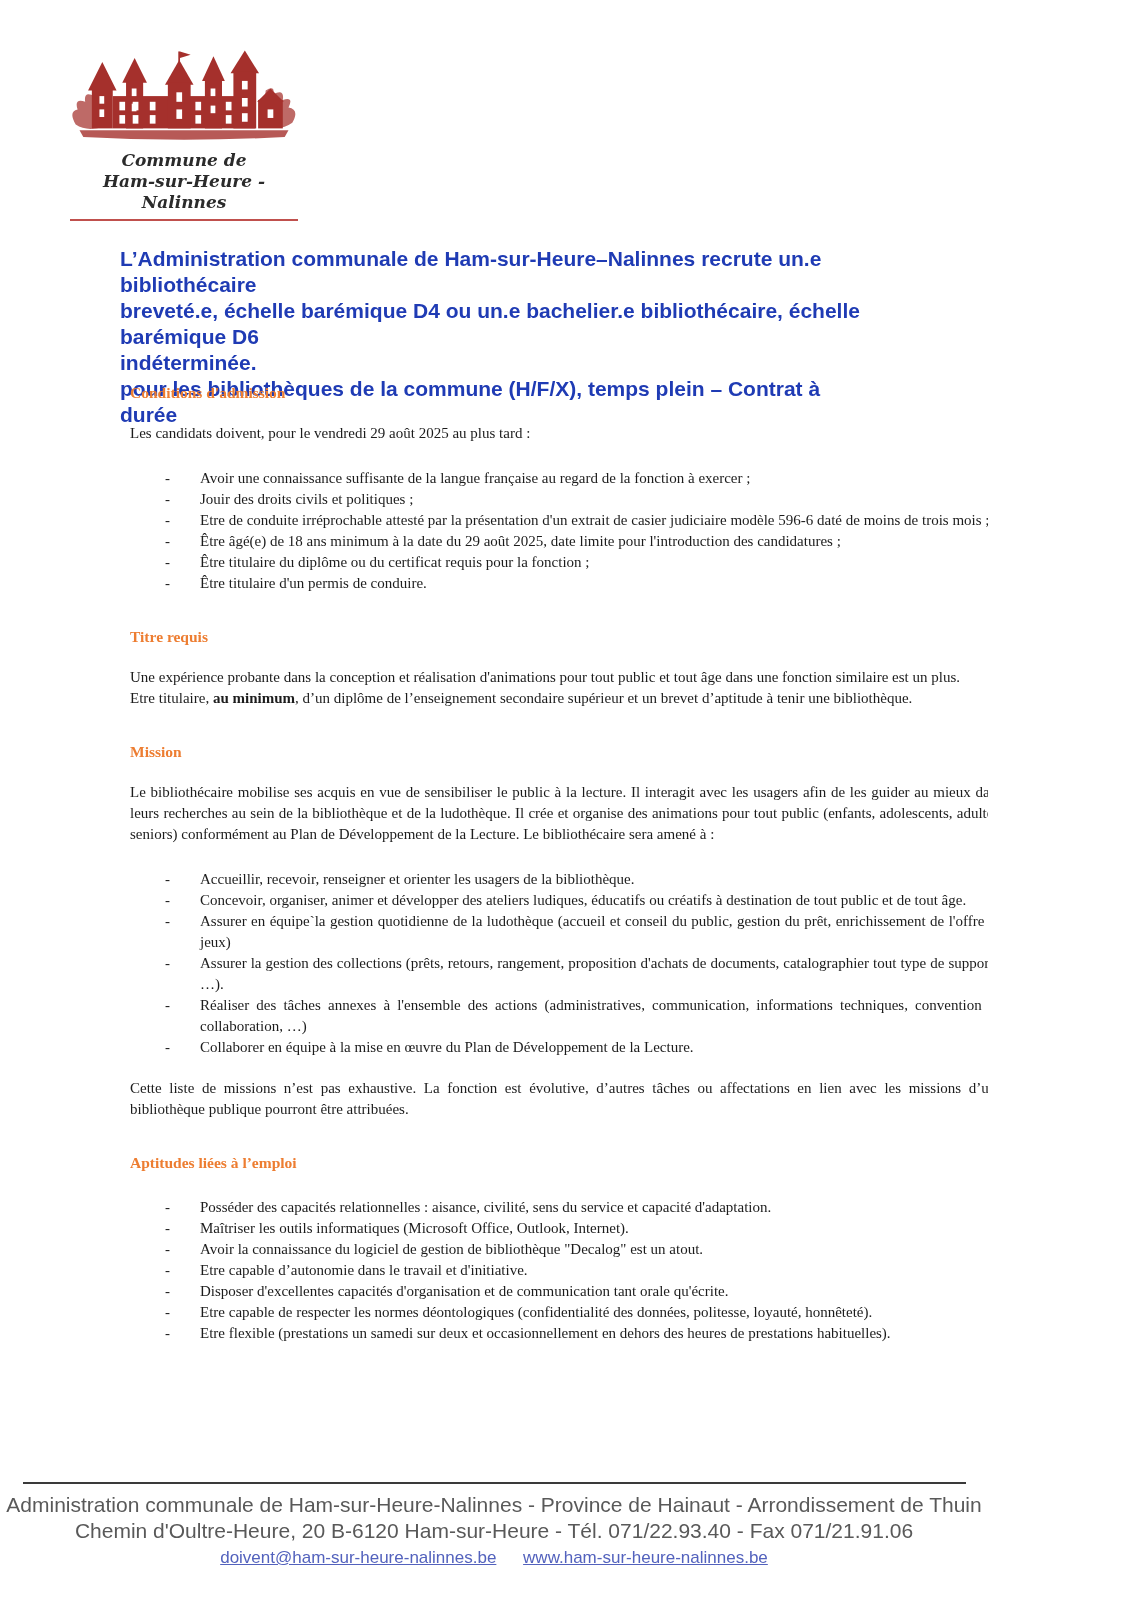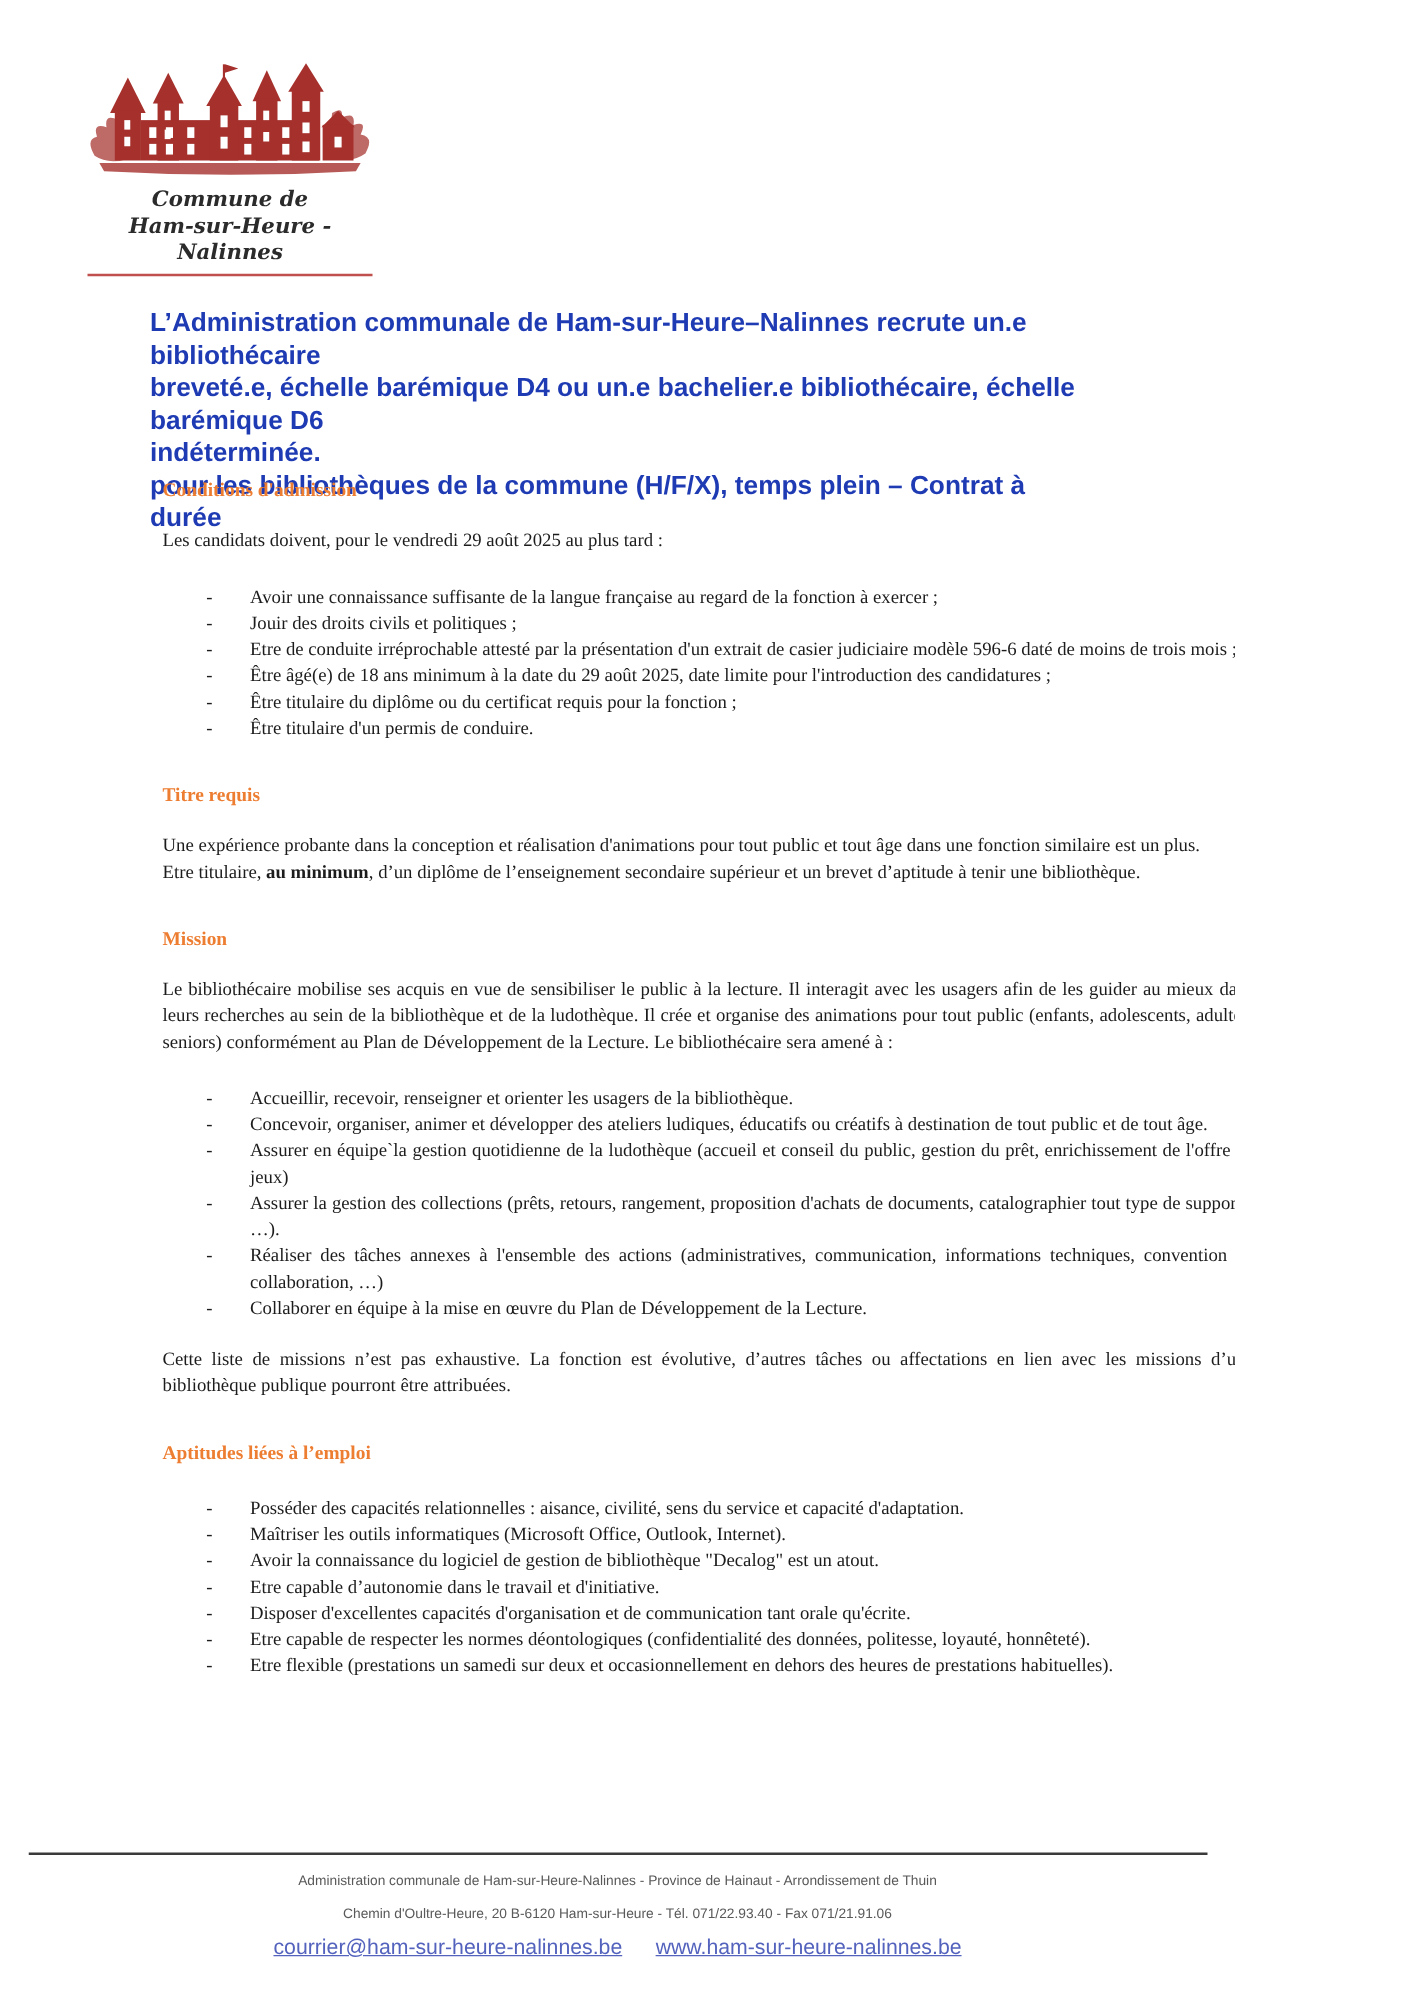--- a/index.html
+++ b/index.html
@@ -55,21 +55,21 @@
   .bullet-list{margin:24px 0 20px 0;}
   .bullet-item{display:flex;align-items:flex-start;}
   .bullet-marker{flex:0 0 70px;padding-left:35px;box-sizing:border-box;}
   .bullet-text{flex:1;text-align:justify;}
   .bold{font-weight:bold;}
   
   .footer{position:absolute;left:0;right:0;bottom:28px;text-align:center;}
   .footer-divider{width:943px;margin:0 auto 8px auto;border-bottom:2px solid #3a3a3a;}
   .footer-line{
     color:var(--footer-gray);
-    font-size:11px;line-height:26px;
+    font-size:21px;line-height:26px;
   }
   .footer-links{font-size:17px;line-height:28px;}
   .footer-link{
     color:var(--link-blue);
     text-decoration:underline;
     margin:0 11px;
     cursor:pointer;
   }
 </style>
 </head>
@@ -243,18 +243,18 @@
           <span class="bullet-text">Etre flexible (prestations un samedi sur deux et occasionnellement en dehors des heures de prestations habituelles).</span>
         </div>
       </div>
     </div>
 
   <div class="footer">
     <div class="footer-divider"></div>
     <div class="footer-line">Administration communale de Ham-sur-Heure-Nalinnes - Province de Hainaut - Arrondissement de Thuin</div>
     <div class="footer-line">Chemin d'Oultre-Heure, 20 B-6120 Ham-sur-Heure - Tél. 071/22.93.40 - Fax 071/21.91.06</div>
     <div class="footer-links">
-      <span class="footer-link">courrier@ham-sur-heure-nalinnes.be</span>
+      <span class="footer-link">doivent@ham-sur-heure-nalinnes.be</span>
       <span class="footer-link">www.ham-sur-heure-nalinnes.be</span>
     </div>
   </div>
 
 </div>
 
 </body></html>

